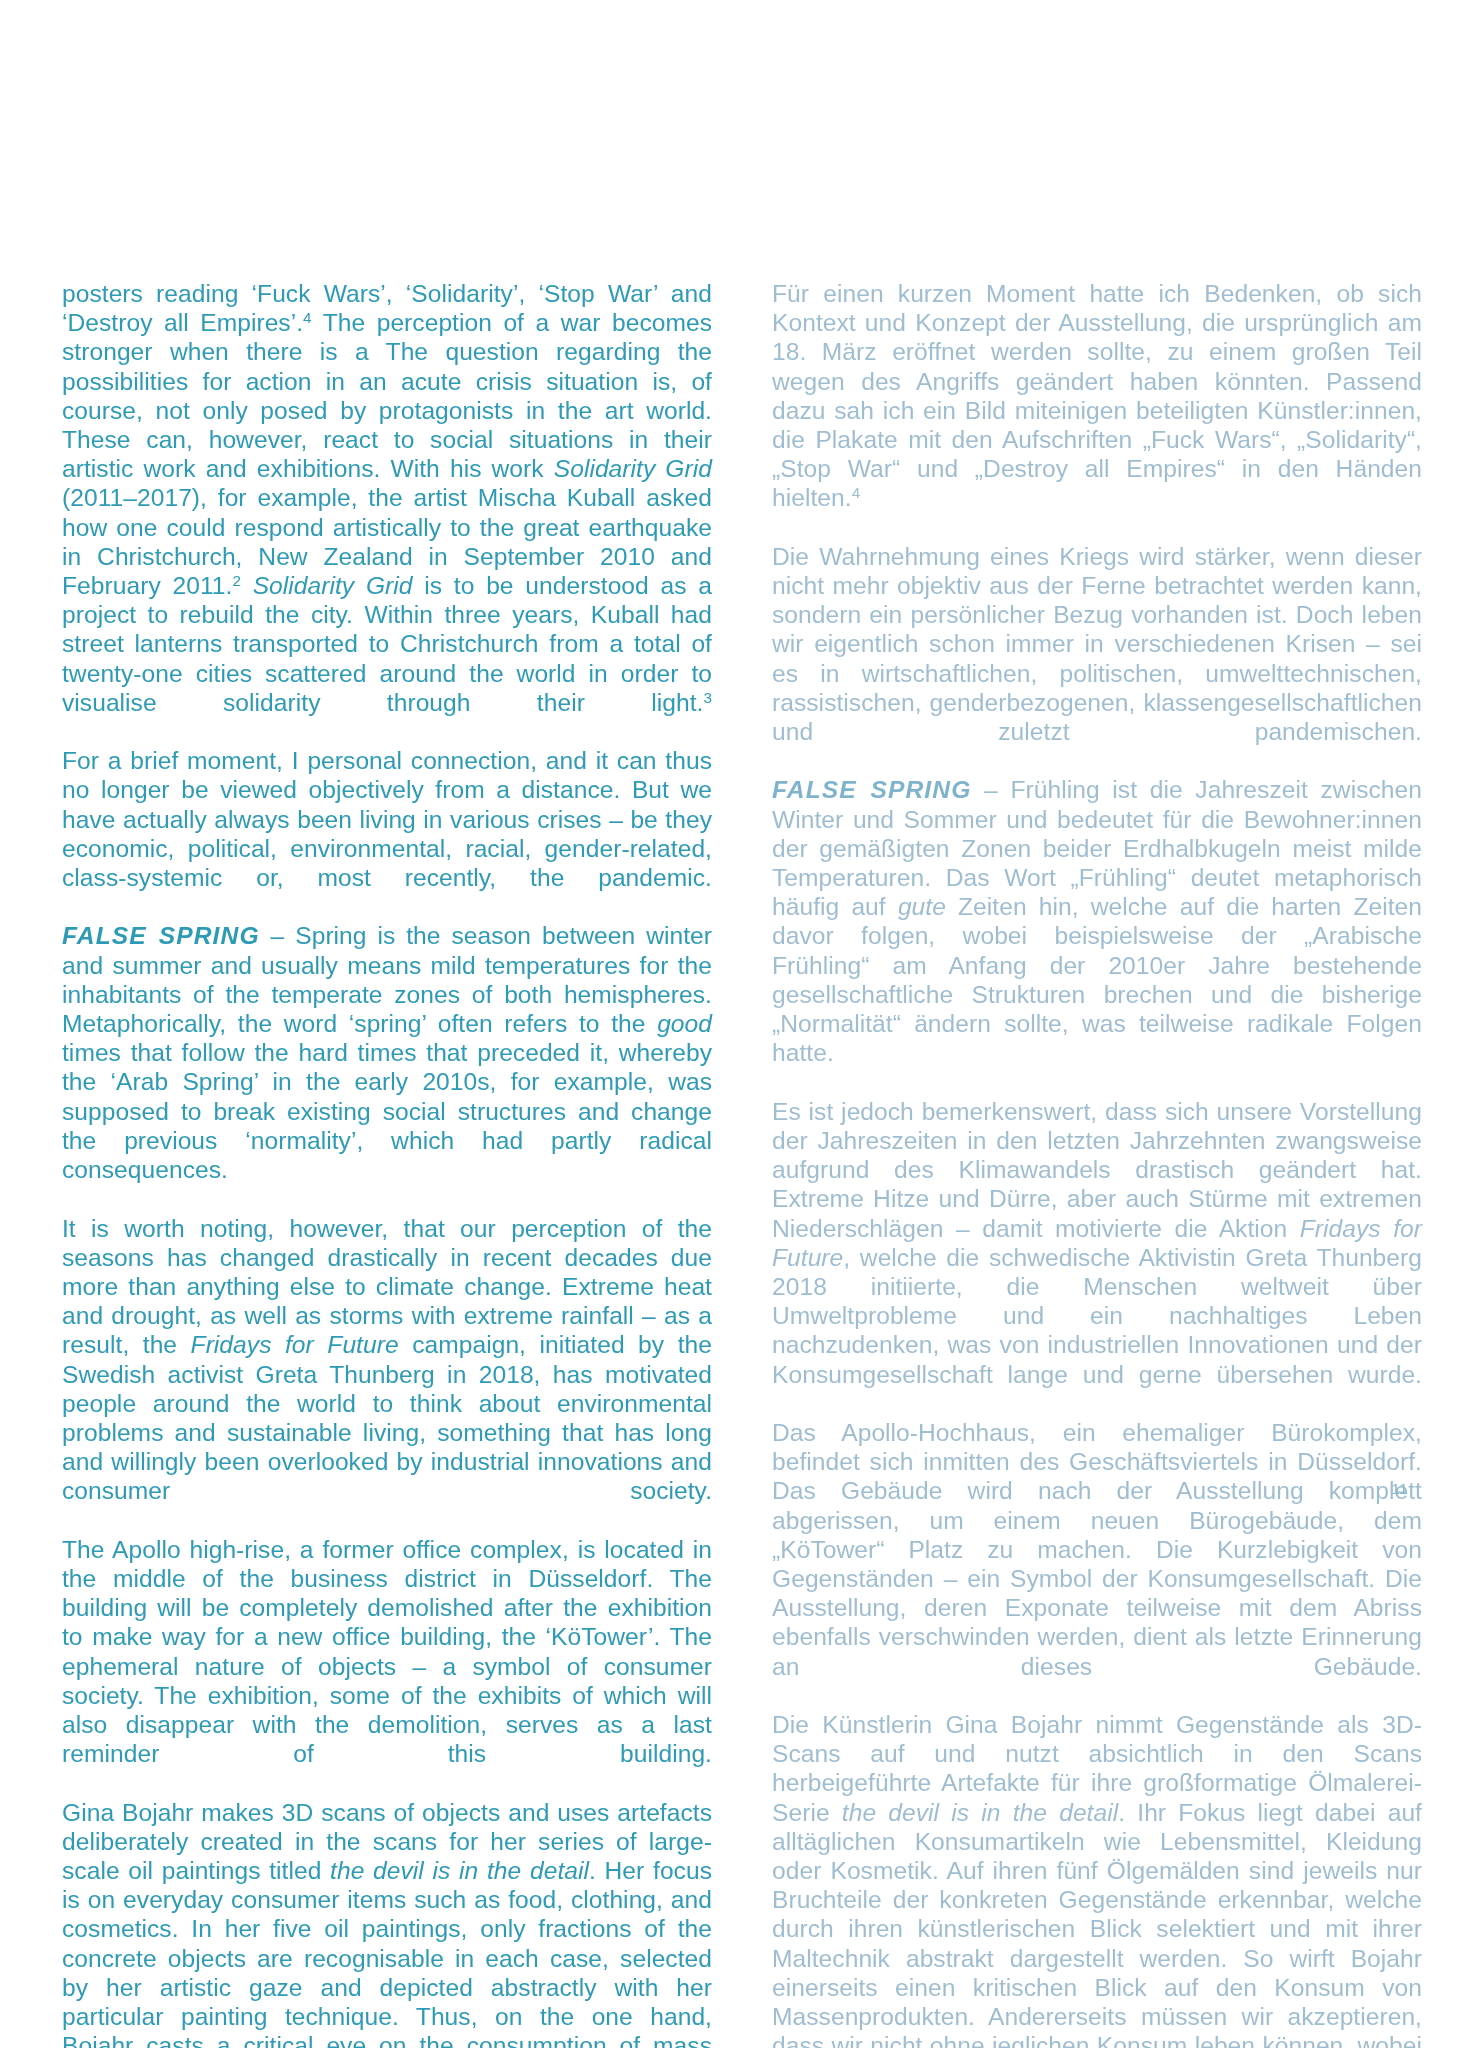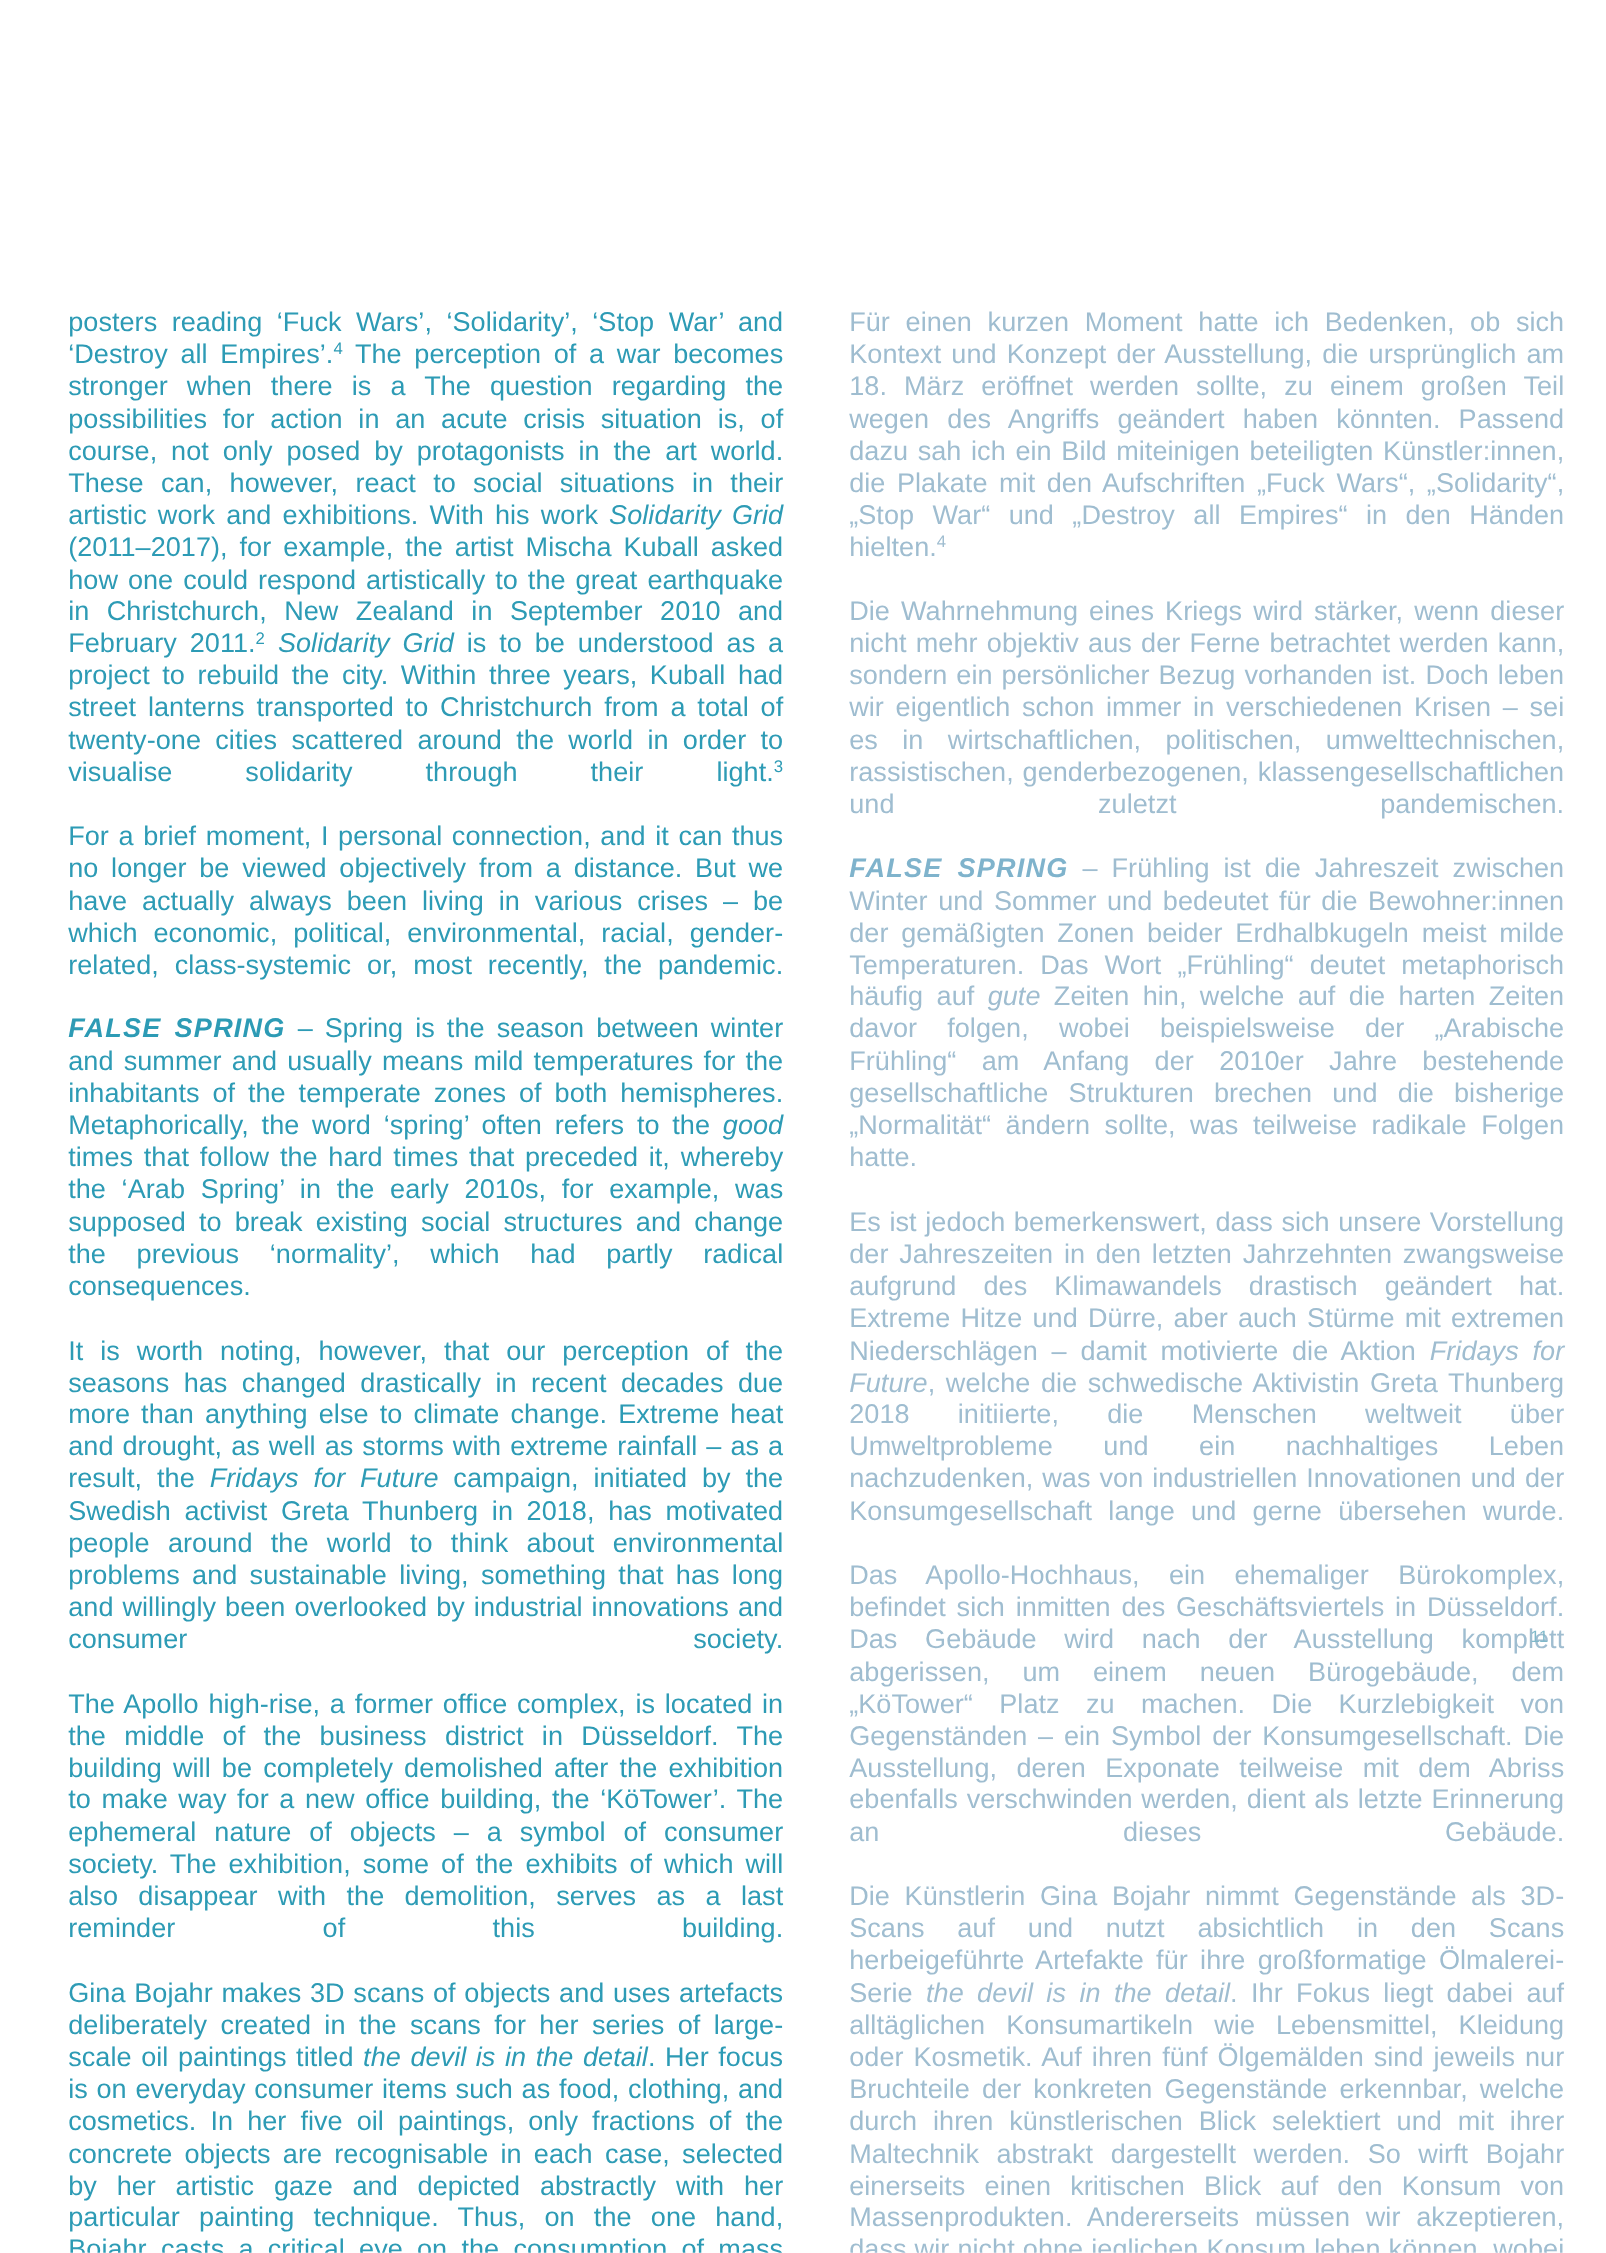--- a/index.html
+++ b/index.html
@@ -115,21 +115,21 @@
 </head>
 <body>
 
 <div class="page">
 
   <div class="columns">
 
     <div class="col col-en">
       <div class="inner">
           <p class="para"><span>posters reading ‘Fuck Wars’, ‘Solidarity’, ‘Stop War’ and ‘Destroy all Empires’.</span><sup>4</sup><span> The perception of a war becomes stronger when there is a The question regarding the possibilities for action in an acute crisis situation is, of course, not only posed by protagonists in the art world. These can, however, react to social situations in their artistic work and exhibitions. With his work </span><em>Solidarity Grid</em><span> (2011–2017), for example, the artist Mischa Kuball asked how one could respond artistically to the great earthquake in Christchurch, New Zealand in September 2010 and February 2011.</span><sup>2</sup><span> </span><em>Solidarity Grid</em><span> is to be understood as a project to rebuild the city. Within three years, Kuball had street lanterns transported to Christchurch from a total of twenty-one cities scattered around the world in order to visualise solidarity through their light.</span><sup>3</sup></p>
-          <p class="para"><span>For a brief moment, I personal connection, and it can thus no longer be viewed objectively from a distance. But we have actually always been living in various crises – be which economic, political, environmental, racial, gender-related, class-systemic or, most recently, the pandemic.</span></p>
+          <p class="para"><span>For a brief moment, I personal connection, and it can thus no longer be viewed objectively from a distance. But we have actually always been living in various crises – be they economic, political, environmental, racial, gender-related, class-systemic or, most recently, the pandemic.</span></p>
           <p class="para gap"><span class="heading">FALSE SPRING</span><span> – Spring is the season between winter and summer and usually means mild temperatures for the inhabitants of the temperate zones of both hemispheres. Metaphorically, the word ‘spring’ often refers to the </span><em>good</em><span> times that follow the hard times that preceded it, whereby the ‘Arab Spring’ in the early 2010s, for example, was supposed to break existing social structures and change the previous ‘normality’, which had partly radical consequences.</span></p>
           <p class="para gap"><span>It is worth noting, however, that our perception of the seasons has changed drastically in recent decades due more than anything else to climate change. Extreme heat and drought, as well as storms with extreme rainfall – as a result, the </span><em>Fridays for Future</em><span> campaign, initiated by the Swedish activist Greta Thunberg in 2018, has motivated people around the world to think about environmental problems and sustainable living, something that has long and willingly been overlooked by industrial innovations and consumer society.</span></p>
           <p class="para"><span>The Apollo high-rise, a former office complex, is located in the middle of the business district in Düsseldorf. The building will be completely demolished after the exhibition to make way for a new office building, the ‘KöTower’. The ephemeral nature of objects – a symbol of consumer society. The exhibition, some of the exhibits of which will also disappear with the demolition, serves as a last reminder of this building.</span></p>
           <p class="para gap"><span>Gina Bojahr makes 3D scans of objects and uses artefacts deliberately created in the scans for her series of large-scale oil paintings titled </span><em>the devil is in the detail</em><span>. Her focus is on everyday consumer items such as food, clothing, and cosmetics. In her five oil paintings, only fractions of the concrete objects are recognisable in each case, selected by her artistic gaze and depicted abstractly with her particular painting technique. Thus, on the one hand, Bojahr casts a critical eye on the consumption of mass products. On the other hand, we have to accept the fact that we cannot live without any consumption, whereby the choice of products – from discount to organic – also depends on the financial situation of the individual. Mayuko Kudo deals with the consequences</span></p>
         </div>
     </div>
 
     <div class="col col-de">
       <div class="inner">
           <p class="para"><span>Für einen kurzen Moment hatte ich Bedenken, ob sich Kontext und Konzept der Ausstellung, die ursprünglich am 18. März eröffnet werden sollte, zu einem großen Teil wegen des Angriffs geändert haben könnten. Passend dazu sah ich ein Bild miteinigen beteiligten Künstler:innen, die Plakate mit den Aufschriften „Fuck Wars“, „Solidarity“, „Stop War“ und „Destroy all Empires“ in den Händen hielten.</span><sup>4</sup></p>

